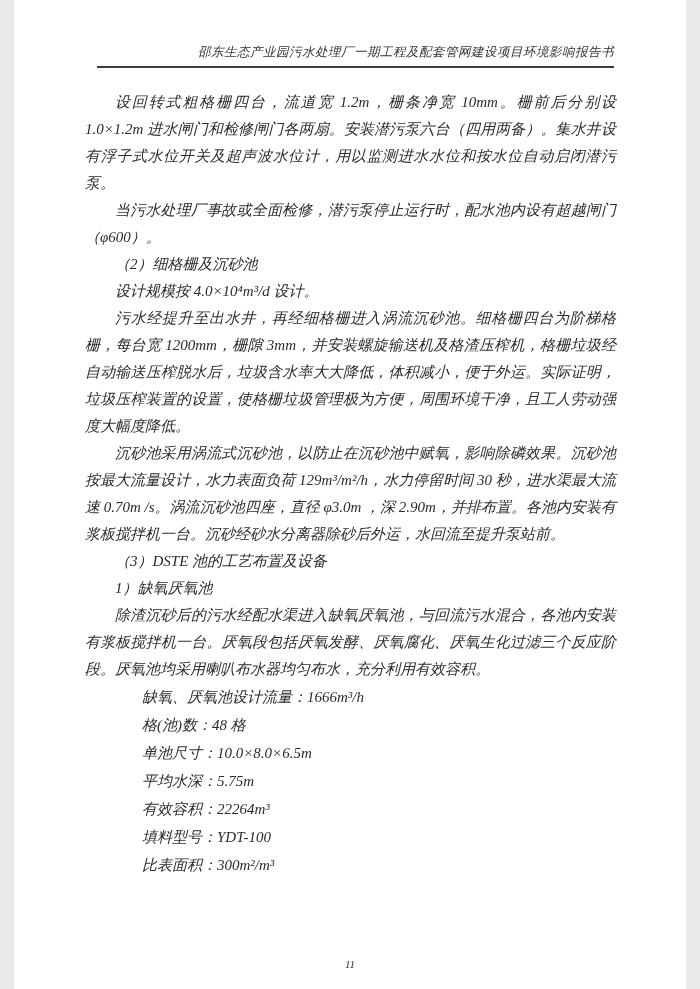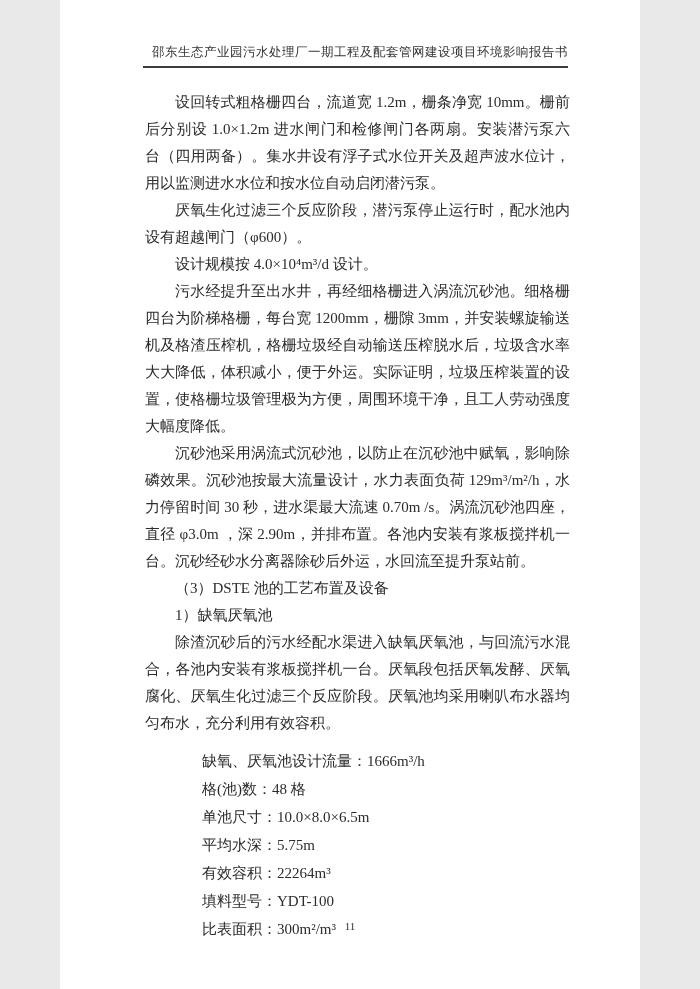--- a/index.html
+++ b/index.html
@@ -1,76 +1,77 @@
 <!DOCTYPE html>
 <html lang="zh"><head>
 <meta charset="utf-8">
 <style>
   html,body{margin:0;padding:0;background:#e9e9e9;}
   .page{
     position:relative;
-    width:580px;height:989px;
+    width:672px;height:989px;
     margin:0 auto;
     background:#ffffff;
     font-family:"Liberation Serif","DejaVu Serif",serif;
     color:#2b2b2b;
     overflow:hidden;
     box-sizing:border-box;
+    font-style:italic;
   }
   .page-header{
     position:absolute;
     top:44px;left:83px;right:72px;
     text-align:right;
     font-size:12.5px;
     letter-spacing:0.5px;
     color:#333;
     padding-bottom:5px;
     border-bottom:2px solid #3c3c3c;
   }
   .content{
     position:absolute;
-    top:89px;left:85px;right:70px;
+    top:89px;left:71px;right:70px;
   }
   .content p{
     margin:0;
     font-size:15px;
     line-height:27px;
     text-align:justify;
     text-justify:inter-ideograph;
   }
   .p-indent{text-indent:2em;}
   .p-flush{text-indent:0;}
   .spec-list{
-    margin-top:10px;
   }
   .spec-line{
     padding-left:57px;
     font-size:15px;
     line-height:28px;
     white-space:nowrap;
   }
   .page-footer{
     position:absolute;
-    top:920px;left:0;right:0;
+    top:958px;left:0;right:0;
     text-align:center;
     font-size:11px;
     color:#333;
     font-family:"Liberation Serif","DejaVu Serif",serif;
   }
 </style>
 </head>
 <body>
 
 <div class="page">
 
   <div class="page-header">邵东生态产业园污水处理厂一期工程及配套管网建设项目环境影响报告书</div>
 
   <div class="content">
     <p class="p-indent">设回转式粗格栅四台，流道宽 1.2m，栅条净宽 10mm。栅前后分别设 1.0×1.2m 进水闸门和检修闸门各两扇。安装潜污泵六台（四用两备）。集水井设有浮子式水位开关及超声波水位计，用以监测进水水位和按水位自动启闭潜污泵。</p>
-    <p class="p-indent">厌氧生化过滤三个反应阶段，潜污泵停止运行时，配水池内设有超越闸门（φ600）。</p>
+    <p class="p-indent">当污水处理厂事故或全面检修，潜污泵停止运行时，配水池内设有超越闸门（φ600）。</p>
+    <p class="p-indent">（2）细格栅及沉砂池</p>
     <p class="p-indent">设计规模按 4.0×10⁴m³/d 设计。</p>
     <p class="p-indent">污水经提升至出水井，再经细格栅进入涡流沉砂池。细格栅四台为阶梯格栅，每台宽 1200mm，栅隙 3mm，并安装螺旋输送机及格渣压榨机，格栅垃圾经自动输送压榨脱水后，垃圾含水率大大降低，体积减小，便于外运。实际证明，垃圾压榨装置的设置，使格栅垃圾管理极为方便，周围环境干净，且工人劳动强度大幅度降低。</p>
     <p class="p-indent">沉砂池采用涡流式沉砂池，以防止在沉砂池中赋氧，影响除磷效果。沉砂池按最大流量设计，水力表面负荷 129m³/m²/h，水力停留时间 30 秒，进水渠最大流速 0.70m /s。涡流沉砂池四座，直径 φ3.0m ，深 2.90m，并排布置。各池内安装有浆板搅拌机一台。沉砂经砂水分离器除砂后外运，水回流至提升泵站前。</p>
     <p class="p-indent">（3）DSTE 池的工艺布置及设备</p>
     <p class="p-indent">1）缺氧厌氧池</p>
     <p class="p-indent">除渣沉砂后的污水经配水渠进入缺氧厌氧池，与回流污水混合，各池内安装有浆板搅拌机一台。厌氧段包括厌氧发酵、厌氧腐化、厌氧生化过滤三个反应阶段。厌氧池均采用喇叭布水器均匀布水，充分利用有效容积。</p>
 
     <div class="spec-list">
       <div class="spec-line">缺氧、厌氧池设计流量：1666m³/h</div>
       <div class="spec-line">格(池)数：48 格</div>

